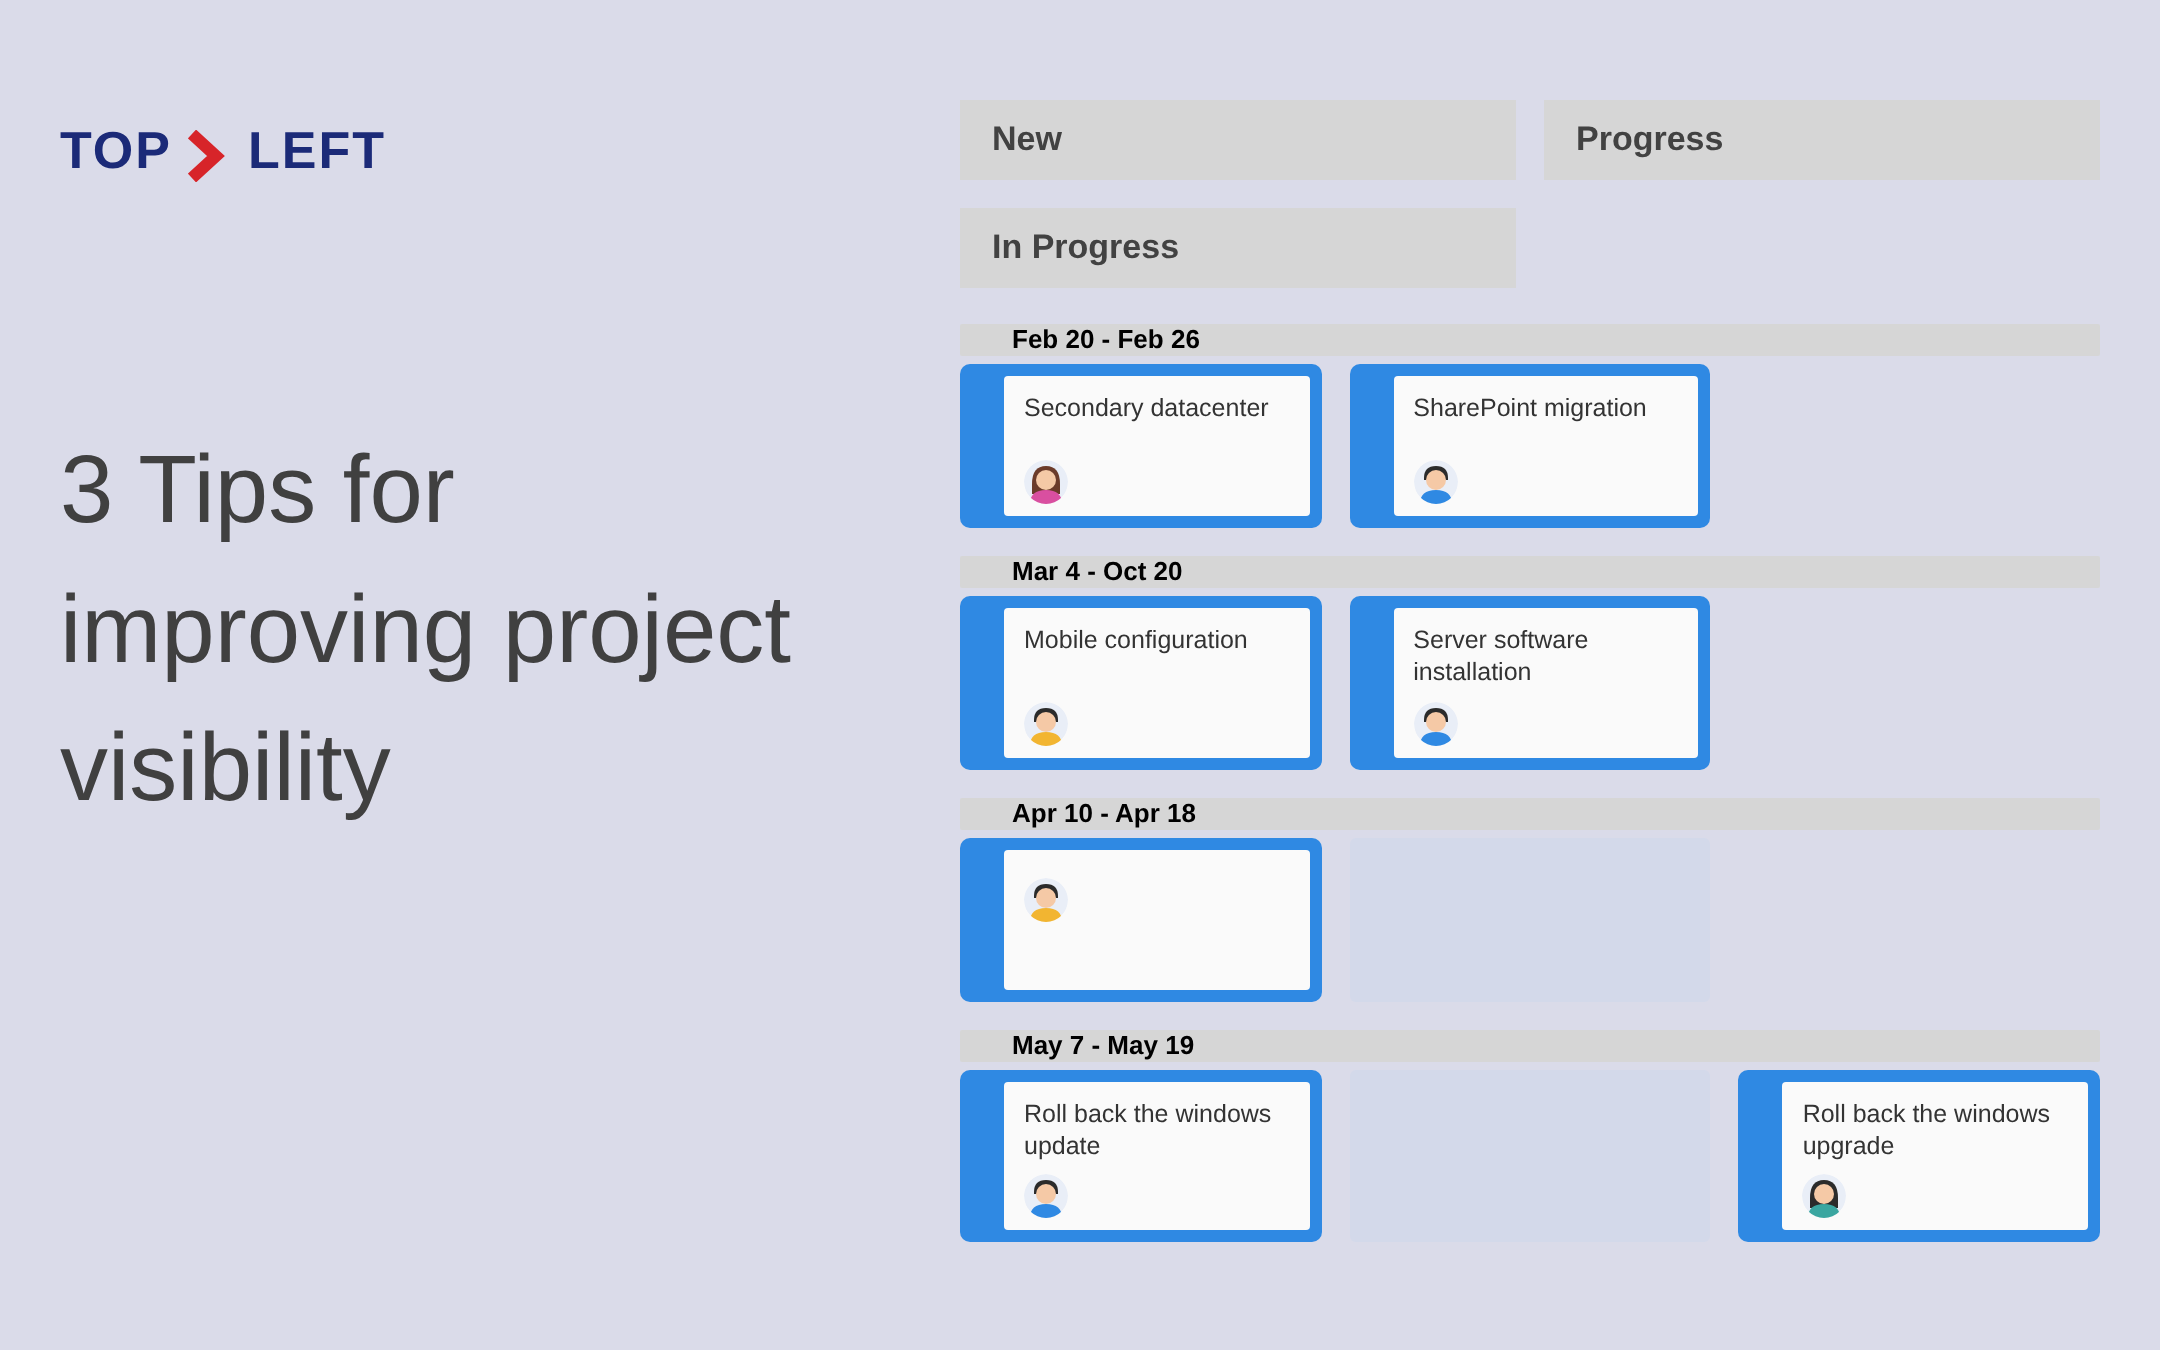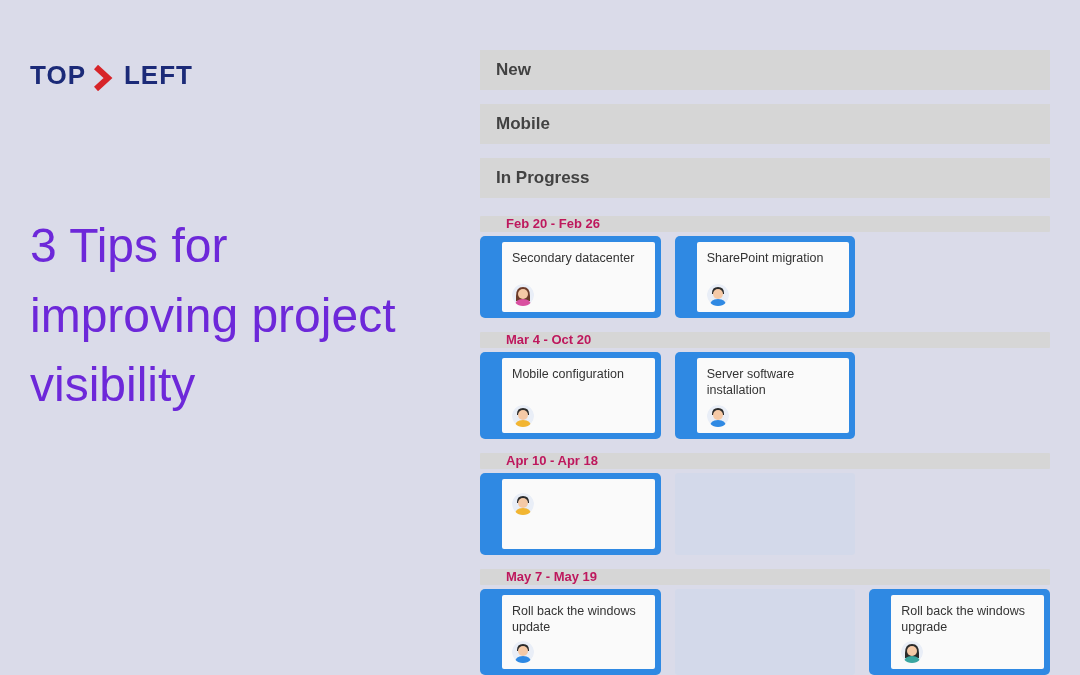--- a/index.html
+++ b/index.html
@@ -35,33 +35,33 @@
     font-family: Arial Black, Arial, sans-serif;
   }
   .logo-chevron {
     display: inline-flex;
     align-items: center;
   }
   .headline {
     font-size: 48px;
     line-height: 1.45;
     font-weight: 400;
-    color: #6d28d9;
+    color: #404040;
   }
 
   .right-pane {
     flex: 1;
     padding: 50px 30px 30px 10px;
   }
   .board {
     width: 100%;
   }
   .col-headers {
     display: grid;
-    grid-template-columns: repeat(1, 1fr);
+    grid-template-columns: repeat(2, 1fr);
     gap: 14px;
     margin-bottom: 18px;
   }
   .col-header {
     background: #d6d6d6;
     padding: 10px 16px;
     font-weight: 700;
     font-size: 17px;
     color: #424242;
   }
@@ -75,21 +75,21 @@
     border-radius: 1px;
   }
   .lane-label {
     position: absolute;
     left: 26px;
     top: 0;
     height: 32px;
     line-height: 16px;
     font-size: 13px;
     font-weight: 700;
-    color: #be185d;
+    color: #000000;
   }
   .lane-cards {
     display: grid;
     grid-template-columns: repeat(3, 1fr);
     gap: 14px;
     margin-top: 4px;
   }
   .card {
     background: #2f89e3;
     border-radius: 5px;
@@ -145,21 +145,21 @@
       <span class="logo-left">LEFT</span>
     </div>
     <h1 class="headline">3 Tips for improving project visibility</h1>
   </div>
 
   <div class="right-pane">
     <div class="board">
 
       <div class="col-headers">
         <div class="col-header">New</div>
-        <div class="col-header">Mobile</div>
+        <div class="col-header">Progress</div>
         <div class="col-header">In Progress</div>
       </div>
 
       <div id="lanes">
           <div class="swimlane">
             <div class="lane-header-strip">
               <span class="lane-label">Feb 20 - Feb 26</span>
             </div>
             <div class="lane-cards">
               <div class="card">

